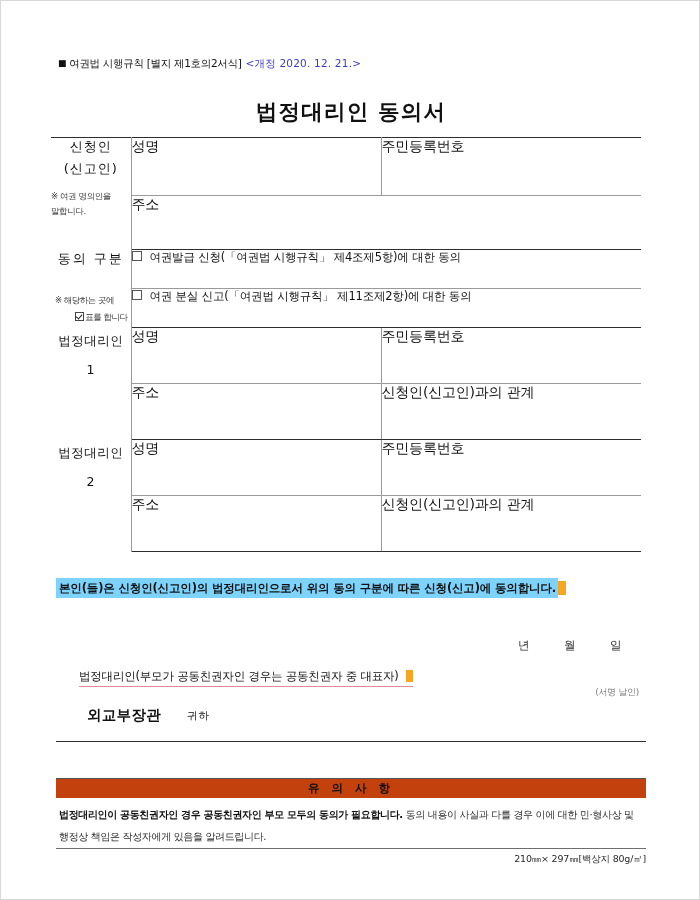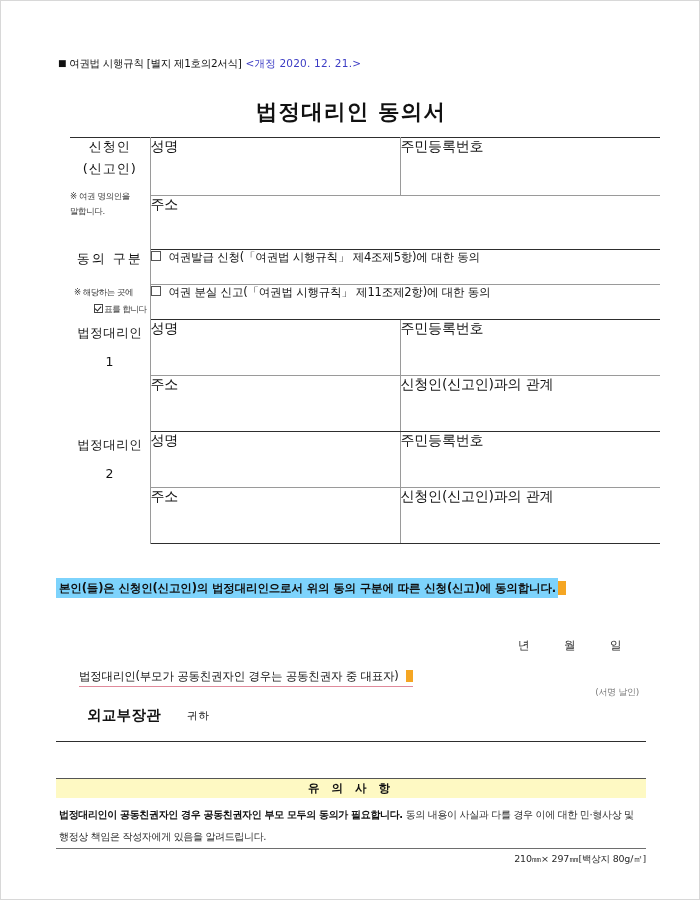--- a/index.html
+++ b/index.html
@@ -49,21 +49,21 @@
     width: 700px;
     text-align: center;
     font-size: 21.5px;
     font-weight: bold;
     letter-spacing: 1.2px;
   }
 
   
   .tbl {
     position: absolute;
-    left: 69px;
+    left: 50px;
     top: 136px;
     width: 590px;
     border-collapse: collapse;
     table-layout: fixed;
     font-size: 11.5px;
   }
   .tbl td {
     border: 0;
     vertical-align: top;
     padding: 0;
@@ -122,21 +122,21 @@
     vertical-align: 0px;
   }
   .ct-head {
     text-align: center;
     font-size: 13px;
     letter-spacing: 2px;
     padding-top: 11px;
   }
   .ct-note {
     display: block;
-    margin-top: 16px;
+    margin-top: 24px;
     font-size: 8.5px;
     letter-spacing: -0.5px;
     line-height: 2.1;
     color: #3a3a3a;
     text-align: left;
     padding-left: 4px;
   }
   .ct-note .ln2 { display: block; text-align: right; padding-right: 3px; }
   .mini-chk {
     display: inline-block;
@@ -246,21 +246,21 @@
     border-top: 1.6px solid #2e2e2e;
   }
 
   
   .notice-head {
     position: absolute;
     left: 55px;
     top: 777px;
     width: 590px;
     height: 20px;
-    background: #fef9c3;
+    background: #c2410c;
     border-top: 1.4px solid #555;
     box-sizing: border-box;
     text-align: center;
     font-size: 11.5px;
     font-weight: bold;
     letter-spacing: 4px;
     line-height: 19px;
   }
   .notice-body {
     position: absolute;

